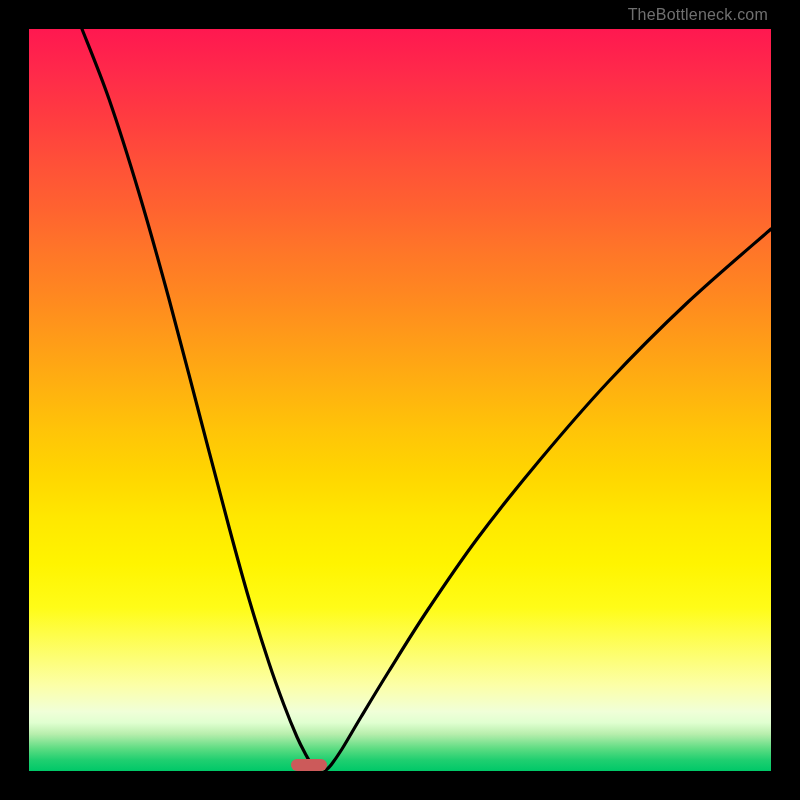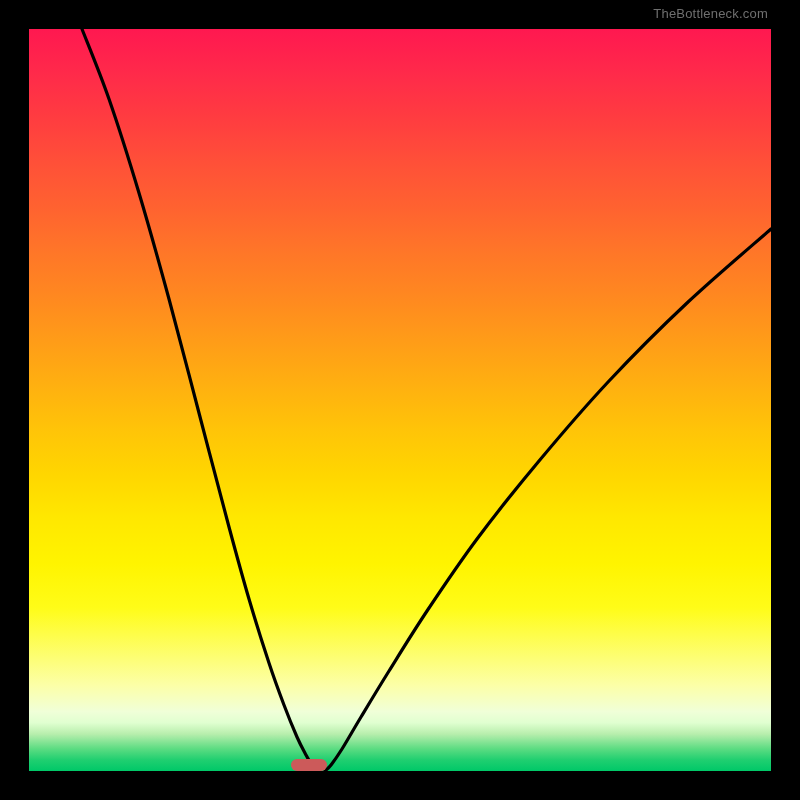--- a/index.html
+++ b/index.html
@@ -39,21 +39,21 @@
       #5cdc82 97%,
       #20cf70 98.5%,
       #00c868 100%
     );
   }
   .watermark {
     position: absolute;
     right: 32px;
     top: 6px;
     color: #6f6f6f;
-    font-size: 13px;
+    font-size: 16px;
     font-weight: 500;
     letter-spacing: 0.2px;
   }
   svg.curves {
     position: absolute;
     left: 29px;
     top: 29px;
     width: 742px;
     height: 742px;
     overflow: visible;

